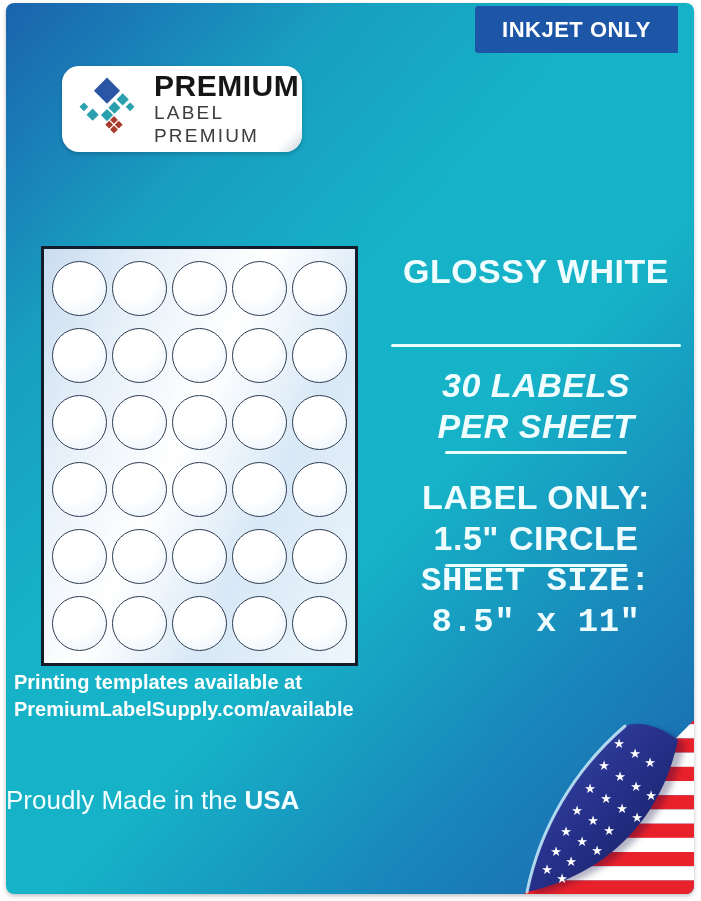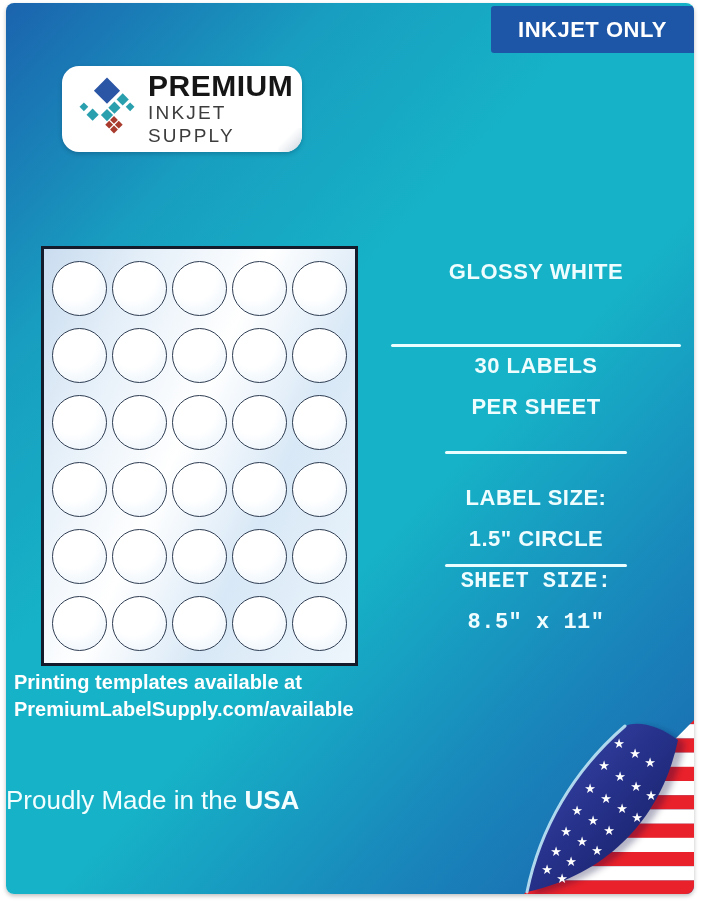--- a/index.html
+++ b/index.html
@@ -3,49 +3,49 @@
 <meta charset="utf-8">
 <style>
   html,body{margin:0;padding:0;background:#fff;}
   .stage{position:relative;width:701px;height:901px;background:#fff;overflow:hidden;
          font-family:"Liberation Sans",sans-serif;}
   .card{position:absolute;left:6px;right:7px;top:3px;bottom:7px;border-radius:8px;overflow:hidden;
         background:linear-gradient(133deg,var(--bg-blue,#1b63ae) 0%,#189ec0 22%,var(--bg-teal,#16b2c7) 40%,
                    var(--bg-teal,#16b2c7) 58%,#1984ba 80%,var(--bg-blue,#1b63ae) 100%);
         box-shadow:0 2px 4px rgba(0,0,0,.25);}
   
-  .badge{position:absolute;top:3px;right:0;height:47px;padding:0 27px;display:flex;align-items:center;
+  .badge{position:absolute;top:3px;right:16px;height:47px;padding:0 27px;display:flex;align-items:center;
          background:var(--badge-blue,#1e56a7);border-radius:3px 0 0 3px;}
   .badge span{color:#fff;font-size:22px;font-weight:800;letter-spacing:.5px;}
   
   .sticker{position:absolute;left:56px;top:63px;width:240px;height:86px;background:#fff;border-radius:17px;
            box-shadow:0 2px 4px rgba(0,30,60,.25);display:flex;align-items:center;}
   .sticker::after{content:"";position:absolute;right:0;bottom:0;width:24px;height:24px;border-radius:0 0 17px 4px;
            background:linear-gradient(315deg,#c9d1d8 0%,#eef1f4 40%,#ffffff 62%);}
   .mark{width:74px;height:74px;margin-left:8px;flex:0 0 auto;}
-  .brandtext{margin-left:4px;}
+  .brandtext{margin-left:10px;}
   .brand1{font-size:30px;font-weight:800;letter-spacing:.5px;color:#161616;line-height:30px;}
   .brand2{font-size:19px;font-weight:400;letter-spacing:2.2px;color:#3c3c3c;line-height:23px;}
   
   .sheet{position:absolute;left:35px;top:243px;width:317px;height:420px;box-sizing:border-box;
          border:3px solid #141c2c;
          background:linear-gradient(115deg,#c9dcef 0%,#e6f0f9 22%,#ffffff 45%,#d8e8f6 68%,#eef6fc 100%);}
   .grid{width:100%;height:100%;box-sizing:border-box;padding:12px 8px;display:flex;flex-wrap:wrap;
         column-gap:5px;row-gap:11px;align-content:space-between;justify-content:center;}
   .circle{width:55px;height:55px;border-radius:50%;border:1.6px solid #2f3d52;box-sizing:border-box;
         background:radial-gradient(circle at 38% 30%,#ffffff 0 45%,#f4f9fd 68%,#e7f0f9 100%);}
   
   .note{position:absolute;left:8px;top:666px;width:372px;color:#fff;
         font-size:20px;font-weight:700;line-height:27px;}
   
   .speccol{position:absolute;left:378px;top:0;width:304px;}
   .spec{position:absolute;left:0;width:304px;text-align:center;color:var(--text-light,#effdff);
-        font-size:22px;font-weight:800;letter-spacing:.5px;line-height:41px;}
+        font-size:34px;font-weight:800;letter-spacing:.5px;line-height:41px;}
   .spec-product{top:248px;}
-  .spec-count{top:342px;}
+  .spec-count{top:362px;font-style:italic;}
   .spec-labelsize{top:474px;}
   .spec-sheetsize{top:558px;font-family:Liberation Mono, monospace;}
   .divider{position:absolute;height:3px;background:#eafdff;border-radius:2px;}
   .div1{top:341px;left:7px;width:290px;}
   .div2{top:448px;left:61px;width:182px;}
   .div3{top:561px;left:61px;width:182px;}
   
   .footer{position:absolute;left:0;width:100%;top:782px;text-align:left;color:#f2feff;
           font-size:26px;font-weight:400;}
   .footer b{font-weight:800;}
@@ -73,21 +73,21 @@
           <rect x="69" y="42" width="9" height="9" fill="var(--logo-red,#a93b2e)"></rect>
           <rect x="58" y="53" width="9" height="9" fill="var(--logo-red,#a93b2e)"></rect>
           <rect x="69" y="53" width="9" height="9" fill="var(--logo-red,#a93b2e)"></rect>
           <rect x="42" y="42" width="14" height="14" fill="var(--logo-teal,#2a9fae)"></rect>
           <rect x="25" y="58" width="14" height="14" fill="var(--logo-teal,#2a9fae)"></rect>
           <rect x="8" y="61" width="10" height="10" fill="var(--logo-teal,#2a9fae)"></rect>
         </g>
       </svg>
       <div class="brandtext">
         <div class="brand1">PREMIUM</div>
-        <div class="brand2">INKJET SUPPLY</div>
+        <div class="brand2">LABEL PREMIUM</div>
       </div>
     </div>
 
     <div class="sheet">
       <div class="grid">
           <div class="circle"></div>
           <div class="circle"></div>
           <div class="circle"></div>
           <div class="circle"></div>
           <div class="circle"></div>
@@ -128,21 +128,21 @@
       <div class="spec spec-product">
         <div>GLOSSY WHITE</div>
       </div>
       <div class="divider div1"></div>
       <div class="spec spec-count">
         <div>30 LABELS</div>
         <div>PER SHEET</div>
       </div>
       <div class="divider div2"></div>
       <div class="spec spec-labelsize">
-        <div>LABEL SIZE:</div>
+        <div>LABEL ONLY:</div>
         <div>1.5" CIRCLE</div>
       </div>
       <div class="divider div3"></div>
       <div class="spec spec-sheetsize">
         <div>SHEET SIZE:</div>
         <div>8.5" x 11"</div>
       </div>
     </div>
 
     <div class="footer">

